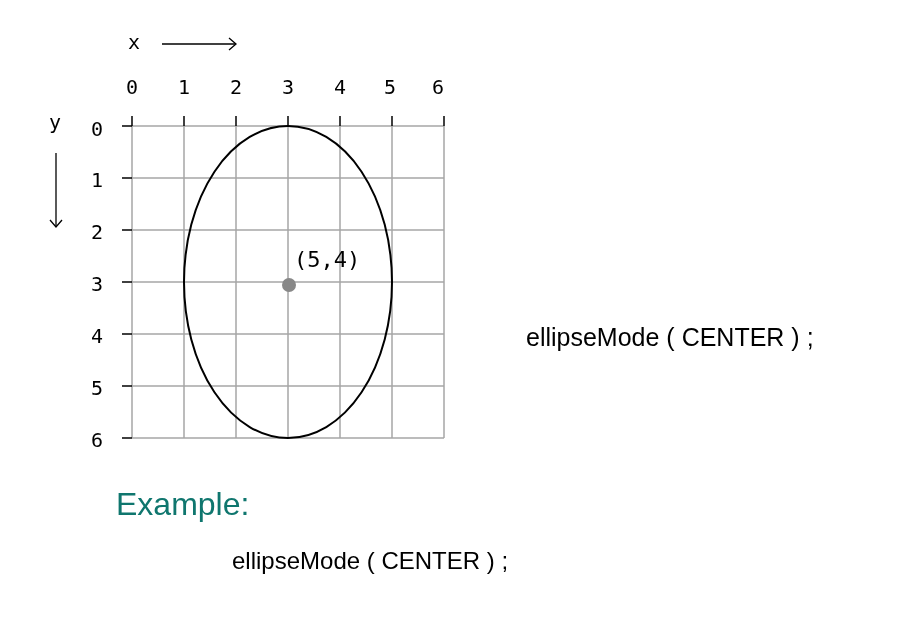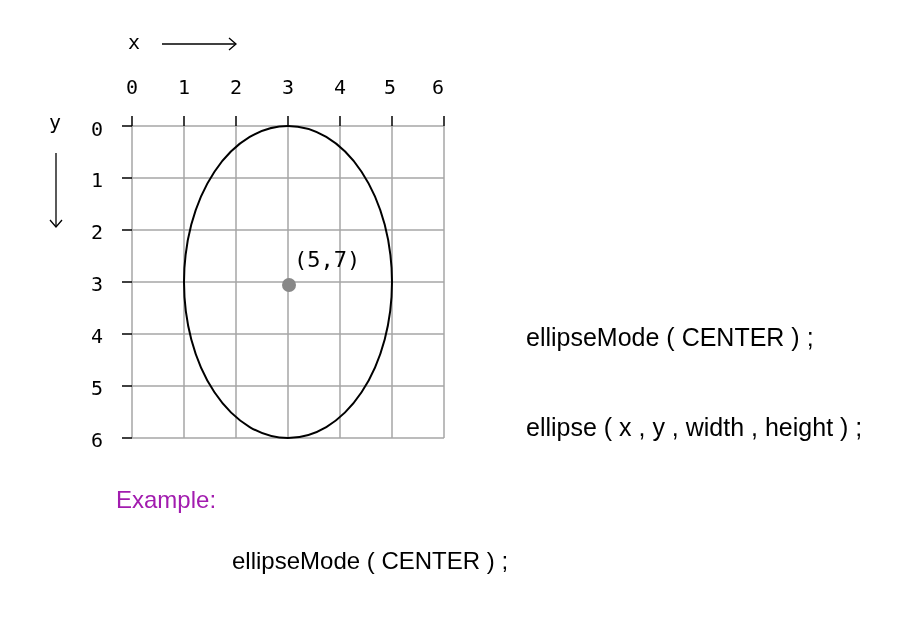--- a/index.html
+++ b/index.html
@@ -5,21 +5,21 @@
     html, body { margin: 0; padding: 0; background: #ffffff; }
     body { width: 920px; height: 618px; position: relative; overflow: hidden; }
     .mono { font-family: "DejaVu Sans Mono", "Liberation Mono", monospace; }
     .serif { font-family: Liberation Sans, sans-serif; }
     .abs { position: absolute; white-space: pre; }
     #diagram { position: absolute; left: 0; top: 0; }
     .xlabel { font-size: 20px; color: #000; }
     .tick-label { font-size: 20px; color: #000; }
     .point-label { font-size: 22px; color: #000; }
     .code-right { font-size: 25px; color: #000; line-height: 30px; }
-    .example-label { font-size: 24px; color: #a21caf; }
+    .example-label { font-size: 32px; color: #0f766e; }
     .example-code { font-size: 24px; color: #000; line-height: 30px; }
   </style>
 </head>
 <body>
 
 <div class="abs mono xlabel" style="left:128px; top:30px;">x</div>
 <svg class="abs" width="80" height="14" style="left:161px; top:37px;">
   <line x1="1" y1="7" x2="74" y2="7" stroke="#000" stroke-width="1.3"></line>
   <polyline points="68,1 75,7 68,13" fill="none" stroke="#000" stroke-width="1.3"></polyline>
 </svg>
@@ -80,24 +80,23 @@
     <line x1="122" y1="230" x2="132" y2="230"></line>
     <line x1="122" y1="282" x2="132" y2="282"></line>
     <line x1="122" y1="334" x2="132" y2="334"></line>
     <line x1="122" y1="386" x2="132" y2="386"></line>
     <line x1="122" y1="438" x2="132" y2="438"></line>
   </g>
   <ellipse cx="288" cy="282" rx="104" ry="156" fill="none" stroke="#000" stroke-width="2"></ellipse>
   <circle cx="289" cy="285" r="7" fill="#888888"></circle>
 </svg>
 
-<div class="abs mono point-label" style="left:294px; top:247px;">(5,7)</div>
+<div class="abs mono point-label" style="left:294px; top:247px;">(5,4)</div>
 
 <div class="abs serif code-right" style="left:526px; top:262px;">
   <div>ellipseMode ( CENTER ) ;</div>
-  <div>ellipse ( x , y , width , height ) ;</div>
 </div>
 
 <div class="abs serif example-label" style="left:116px; top:486px;">Example:</div>
 <div class="abs example-code" style="left:232px; top:486px;">
   <div class="serif">ellipseMode ( CENTER ) ;</div>
   
 </div>
 
 </body></html>

